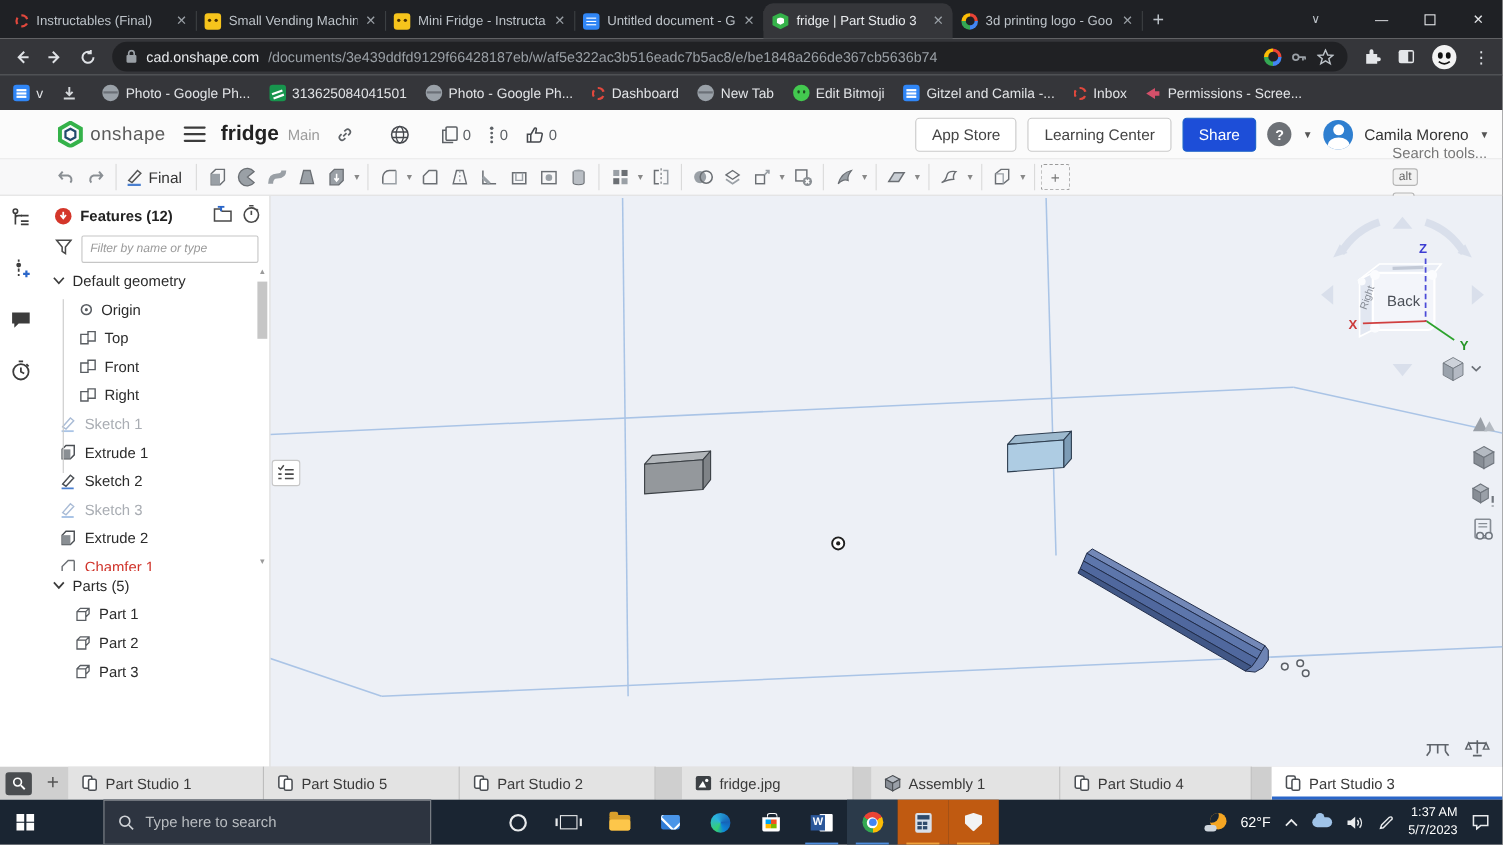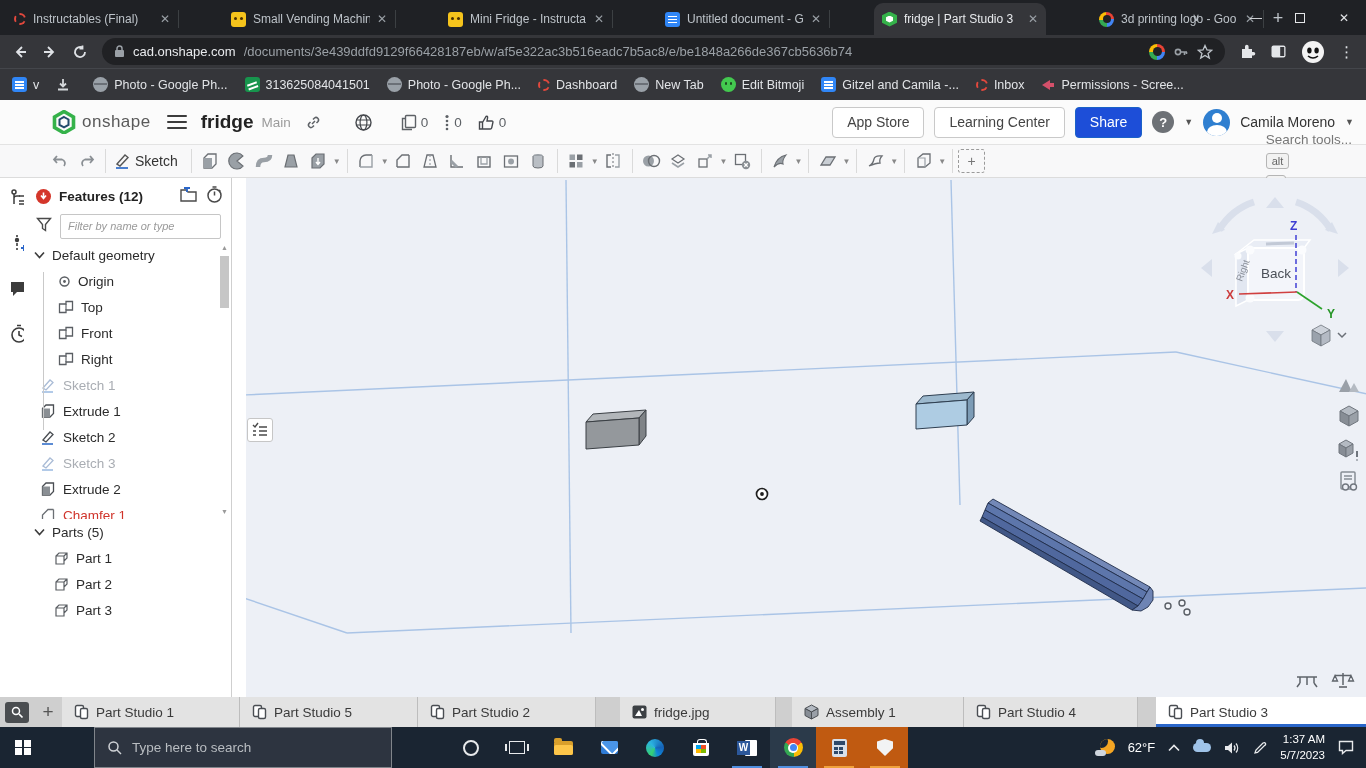--- a/index.html
+++ b/index.html
@@ -1,21 +1,21 @@
 <!DOCTYPE html>
 <html><head>
 <meta charset="utf-8">
 <style>
   * { margin:0; padding:0; box-sizing:border-box; }
   body { font-family:"Liberation Sans", sans-serif; background:#000; }
   .screen { position:relative; width:1366px; height:768px; overflow:hidden; background:#fff; font-family:"Liberation Sans", sans-serif; }
 
   
   .tabstrip { position:absolute; left:0; top:0; width:1366px; height:35px; background:#1f2125; display:flex; align-items:flex-end; }
-  .ctab { width:172px; height:32px; margin-top:3px; display:flex; align-items:center; gap:7px; padding:0 8px; color:#bdc3c9; font-size:12px; border-radius:9px 9px 0 0; position:relative;margin-left:45px; }
+  .ctab { width:172px; height:32px; margin-top:3px; display:flex; align-items:center; gap:7px; padding:0 8px; color:#bdc3c9; font-size:12px; border-radius:9px 9px 0 0; position:relative; }
   .ctab .title { white-space:nowrap; overflow:hidden; flex:1; }
   .ctab .x { color:#9aa0a6; font-size:12px; flex:none; }
   .ctab.active { background:#35363a; color:#e8eaed; }
   .ctab:not(.active)::after { content:""; position:absolute; right:-1px; top:7px; height:18px; width:1px; background:#3c4043; }
   .newtab { width:30px; height:30px; display:flex; align-items:center; justify-content:center; color:#bdc3c9; font-size:18px; margin-bottom:2px; }
   .winctl { position:absolute; right:0; top:0; height:35px; display:flex; }
   .winbtn { width:44px; height:35px; display:flex; align-items:center; justify-content:center; color:#e4e6e9; font-size:12px; }
   .winbtn .sq { width:10px; height:10px; border:1px solid #e4e6e9; }
   .winchev { position:absolute; right:155px; top:0; height:35px; width:30px; display:flex; align-items:center; justify-content:center; color:#bdc3c9; font-size:11px; }
 
@@ -77,21 +77,21 @@
   .tbdiv { width:1px; height:24px; background:#dadada; margin:0 5px; flex:none; }
   .sketchlbl { font-size:14px; color:#333; margin:0 6px 0 4px; }
   .tsearch { margin-left:auto; margin-right:14px; display:flex; align-items:flex-start; gap:6px; color:#777; font-size:13.5px;flex-direction:column; }
   .kbd { border:1px solid #b5b5b5; border-radius:3px; background:#f2f2f2; color:#666; font-size:11px; padding:1px 5px; }
   .tb.customfeat { border:1.5px dashed #9a9a9a; border-radius:3px; width:26px; height:24px; color:#777; font-size:14px; margin-right:10px; }
 
   
   .rail { position:absolute; left:0; top:178px; width:38px; height:519px; background:#fff; display:flex; flex-direction:column; align-items:center; padding-top:10px; gap:22px; }
 
   
-  .fpanel { position:absolute; left:24px; top:178px; width:208px; height:519px; background:#fff; border-right:1px solid #cfcfcf; font-size:13.5px; color:#2b2b2b; }
+  .fpanel { position:absolute; left:38px; top:178px; width:208px; height:519px; background:#fff; border-right:1px solid #cfcfcf; font-size:13.5px; color:#2b2b2b; }
   .fphead { height:32px; display:flex; align-items:center; padding:4px 8px 0 12px; gap:8px; }
   .fptitle { font-weight:bold; font-size:13.5px; color:#222; flex:1; }
   .redball { width:15px; height:15px; border-radius:50%; background:#d4362a; color:#fff; display:flex; align-items:center; justify-content:center; flex:none; }
   .redball svg { display:block; }
   .filterrow { height:32px; display:flex; align-items:center; padding:0 10px 0 12px; gap:8px; }
   .filterrow input { flex:1; height:25px; border:1px solid #c6c6c6; border-radius:2px; font-family:"Liberation Sans",sans-serif; font-size:11px; font-style:italic; color:#555; padding:0 7px; outline:none; }
   .filterrow input::placeholder { color:#9a9a9a; }
   .treearea { position:relative; height:277px; overflow:hidden; }
   .trow { height:26px; display:flex; align-items:center; gap:7px; }
   .trow.group { padding-left:10px; }
@@ -399,21 +399,21 @@
         <svg width="18" height="16" viewBox="0 0 18 16">
           <path d="M12 3 L15 6.5 L12 10 M15 6.5 H7 A4 4 0 0 0 5 13" stroke="#8a8f94" stroke-width="1.8" fill="none"></path>
         </svg>
       </span>
     <span class="tbdiv"></span>
     <span class="tb">
       <svg width="18" height="18" viewBox="0 0 18 18">
           <path d="M4 12 L12 3 L15 5.5 L7 14 Z" stroke="#555" stroke-width="1.4" fill="none"></path>
           <path d="M3 16 H15" stroke="#4a7fd0" stroke-width="2"></path>
         </svg>
-      <span class="sketchlbl">Sketch</span>
+      <span class="sketchlbl">Final</span>
     </span>
     <span class="tbdiv"></span>
     <span class="tb">
         <svg width="20" height="20" viewBox="0 0 20 20">
           <path d="M4 7 L8 3 H16 V13 L12 17 H4 Z" stroke="#6b6f74" stroke-width="1.3" fill="none"></path>
           <rect x="4" y="7" width="8" height="10" fill="#9aa0a6"></rect>
         </svg>
       </span>
     <span class="tb">
         <svg width="20" height="20" viewBox="0 0 20 20">

